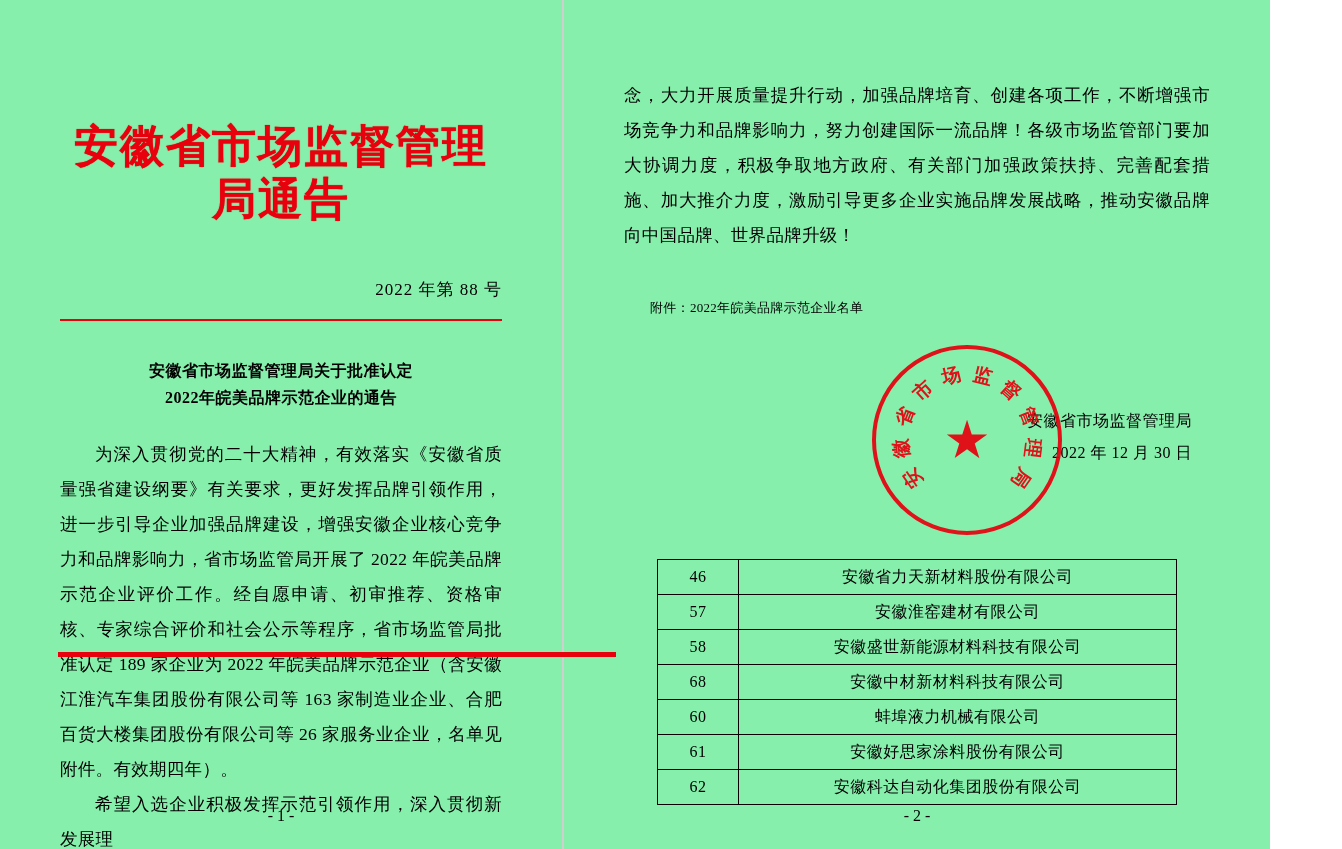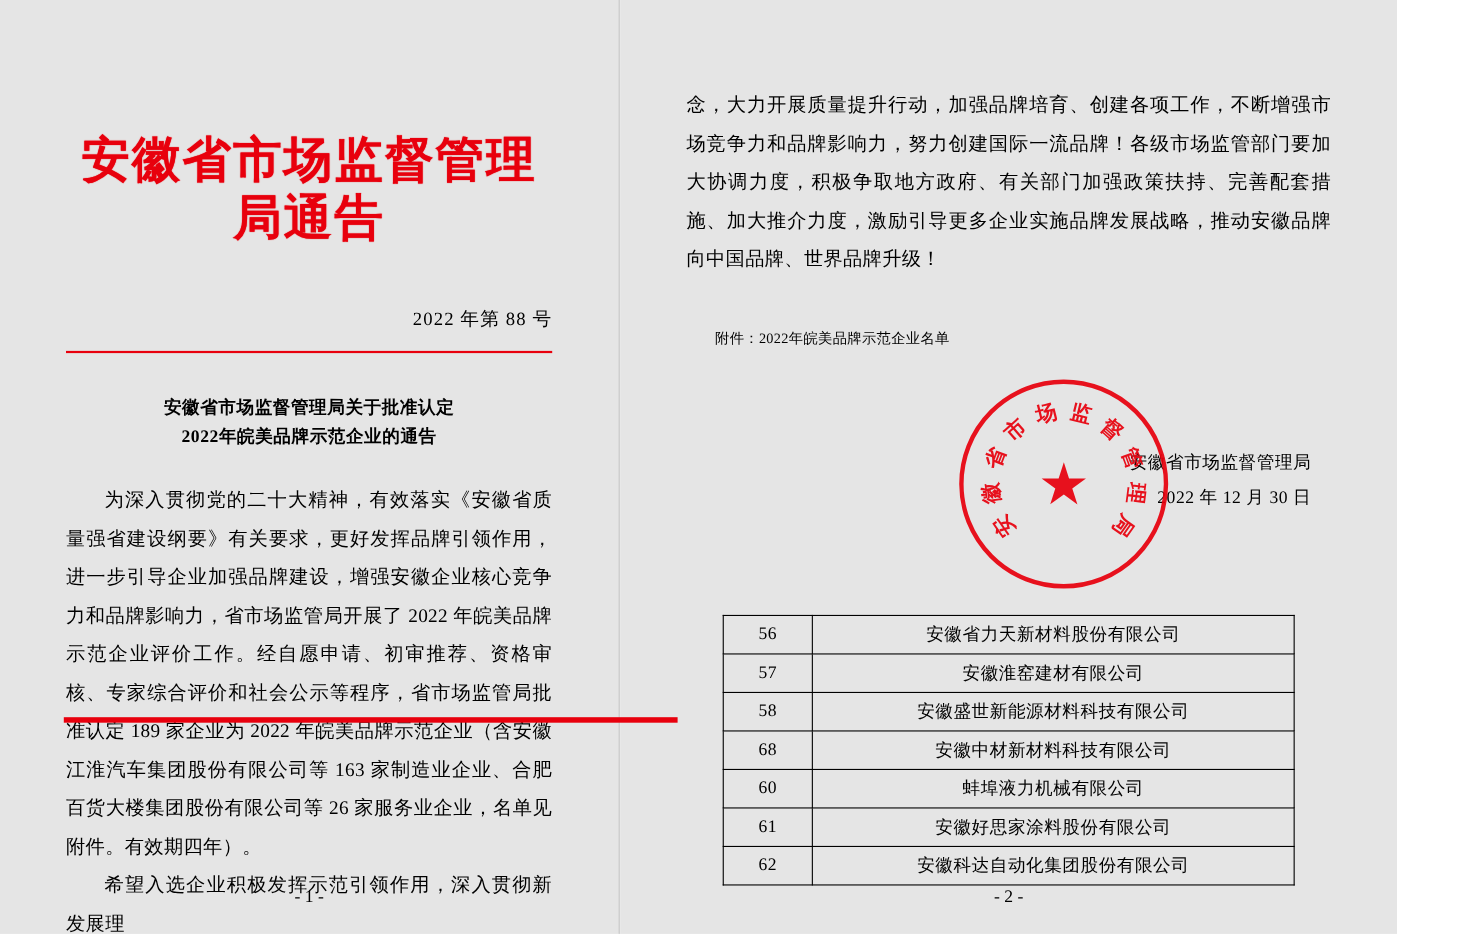--- a/index.html
+++ b/index.html
@@ -16,21 +16,21 @@
   }
   .spread {
     position: relative;
     width: 1342px;
     height: 849px;
     display: flex;
   }
   .page {
     position: relative;
     height: 849px;
-    background: #e5e5e5;
+    background: #86efac;
     box-sizing: border-box;
   }
   .page-left {
     width: 562px;
     padding: 0 60px;
   }
   .gutter {
     width: 2px;
     background: #cfcfcf;
     height: 849px;
@@ -233,21 +233,21 @@
             <span style="transform: rotate(7.22222deg) translate(66px) rotate(90deg) translate(-50%, -50%);">理</span>
             <span style="transform: rotate(35deg) translate(66px) rotate(90deg) translate(-50%, -50%);">局</span>
           </div>
         <div class="seal-star">★</div>
       </div>
     </div>
 
     <table class="list-table">
       <tbody id="tableBody">
           <tr>
-            <td class="num">56</td>
+            <td class="num">46</td>
             <td>安徽省力天新材料股份有限公司</td>
           </tr>
           <tr>
             <td class="num">57</td>
             <td>安徽淮窑建材有限公司</td>
           </tr>
           <tr>
             <td class="num">58</td>
             <td>安徽盛世新能源材料科技有限公司</td>
           </tr>

